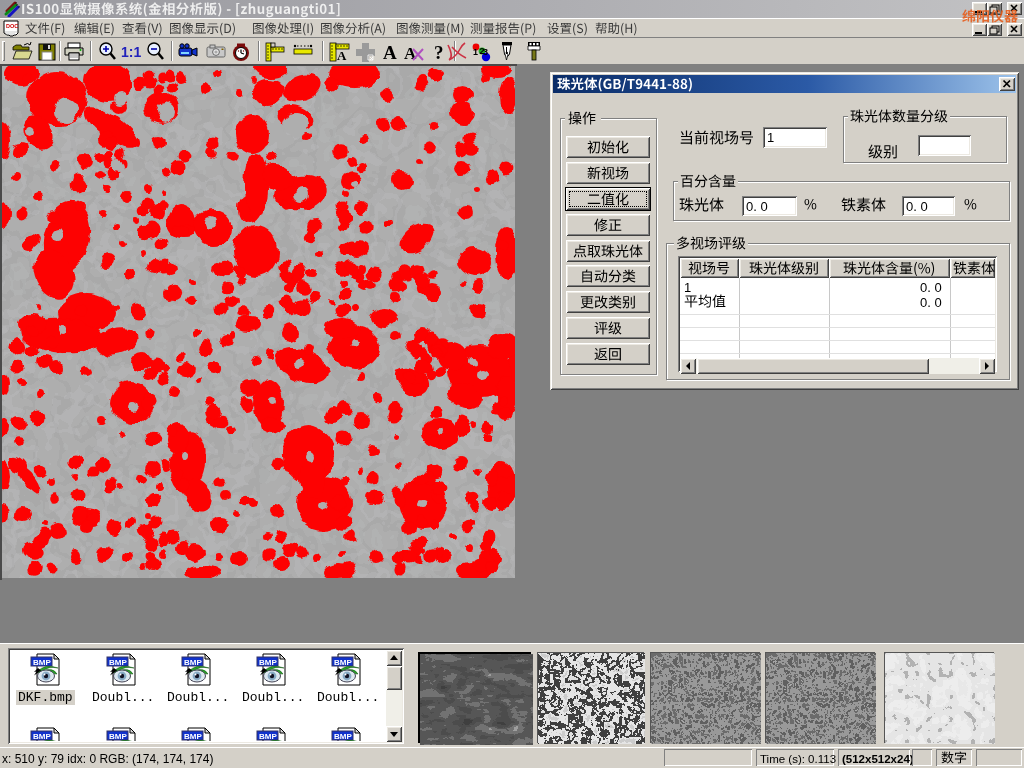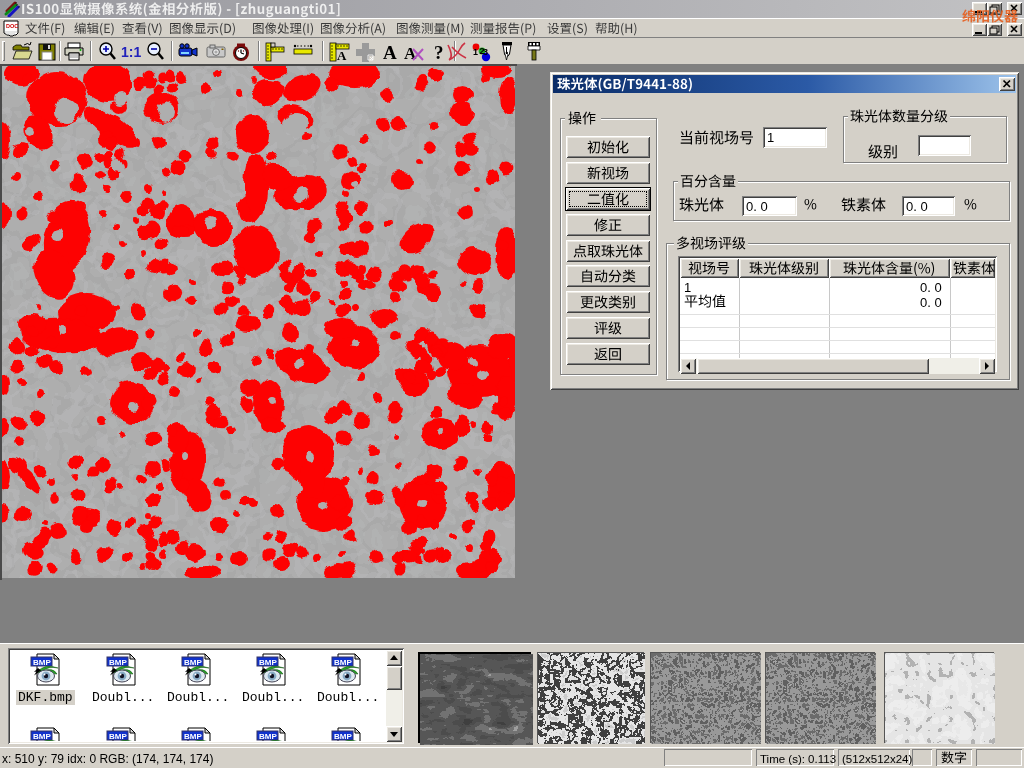--- a/index.html
+++ b/index.html
@@ -1064,20 +1064,20 @@
     </svg></div>
 <div class="abs" style="left:884px;top:652px;width:110px;height:91px;border:1px solid #555;"><svg width="110" height="91">
       <rect width="110" height="91" filter="url(#t5f)"></rect>
     </svg></div>
 <div class="abs" style="left:0;top:747px;width:1024px;height:21px;background:#d4d0c8;box-shadow:inset 0 1px 0 #ffffff;"></div>
 <div class="abs" style="left:2px;top:752px;font-size:12px;color:#000;">x: 510 y: 79 idx: 0 RGB: (174, 174, 174)</div>
 <div class="abs" style="left:664px;top:749px;width:88px;height:17px;box-shadow:inset 1px 1px 0 #808080, inset -1px -1px 0 #ffffff;"></div>
 <div class="abs" style="left:756px;top:749px;width:78px;height:17px;box-shadow:inset 1px 1px 0 #808080, inset -1px -1px 0 #ffffff;text-align:right;">
     <div style="position:absolute;left:4px;top:3.5px;font-size:11.5px;color:#000;white-space:nowrap;">Time (s): 0.113</div>
   </div>
-<div class="abs" style="left:838px;top:749px;width:72px;height:17px;box-shadow:inset 1px 1px 0 #808080, inset -1px -1px 0 #ffffff;">
+<div class="abs" style="left:838px;top:749px;width:72px;height:17px;box-shadow:inset 1px 1px 0 #808080, inset -1px -1px 0 #ffffff;font-weight:bold;">
     <div style="position:absolute;left:4px;top:3.5px;font-size:11.5px;color:#000;white-space:nowrap;">(512x512x24)</div>
   </div>
 <div class="abs" style="left:912px;top:749px;width:20px;height:17px;box-shadow:inset 1px 1px 0 #808080, inset -1px -1px 0 #ffffff;"></div>
 <div class="abs" style="left:936px;top:749px;width:36px;height:17px;box-shadow:inset 1px 1px 0 #808080, inset -1px -1px 0 #ffffff;"></div>
 <svg style="position:absolute;left:941px;top:751px;overflow:visible" width="28" height="16">
     <path transform="translate(0,11.4)" d="M5.8 -10.7C5.5 -10.2 5.1 -9.4 4.8 -8.9L5.4 -8.6C5.8 -9.1 6.2 -9.7 6.6 -10.3ZM1.1 -10.3C1.5 -9.8 1.8 -9.0 1.9 -8.6L2.7 -8.9C2.6 -9.4 2.2 -10.1 1.9 -10.6ZM5.3 -3.4C5.0 -2.7 4.6 -2.1 4.1 -1.6C3.6 -1.9 3.1 -2.1 2.6 -2.3C2.8 -2.7 3.0 -3.0 3.2 -3.4ZM1.4 -2.0C2.1 -1.7 2.8 -1.4 3.4 -1.1C2.6 -0.5 1.6 -0.1 0.5 0.2C0.7 0.4 0.9 0.7 1.0 0.9C2.2 0.6 3.3 0.1 4.2 -0.7C4.7 -0.4 5.1 -0.1 5.4 0.1L6.0 -0.6C5.7 -0.8 5.3 -1.0 4.9 -1.2C5.6 -2.0 6.1 -2.9 6.4 -4.0L5.9 -4.2L5.7 -4.2H3.6L3.9 -4.9L3.0 -5.0C2.9 -4.8 2.8 -4.5 2.7 -4.2H0.9V-3.4H2.3C2.0 -2.9 1.7 -2.4 1.4 -2.0ZM3.3 -10.9V-8.5H0.7V-7.7H3.0C2.4 -6.9 1.4 -6.0 0.5 -5.7C0.7 -5.5 0.9 -5.1 1.0 -4.9C1.8 -5.3 2.7 -6.1 3.3 -6.8V-5.3H4.3V-7.0C4.9 -6.6 5.7 -6.0 6.0 -5.7L6.5 -6.4C6.2 -6.6 5.1 -7.3 4.4 -7.7H6.9V-8.5H4.3V-10.9ZM8.2 -10.8C7.9 -8.5 7.3 -6.3 6.3 -5.0C6.5 -4.8 6.8 -4.5 7.0 -4.4C7.3 -4.9 7.6 -5.4 7.9 -6.1C8.2 -4.8 8.5 -3.6 9.0 -2.6C8.3 -1.4 7.3 -0.4 5.9 0.3C6.0 0.5 6.3 0.9 6.4 1.1C7.7 0.4 8.7 -0.5 9.5 -1.7C10.2 -0.6 11.0 0.3 12.0 0.9C12.1 0.7 12.4 0.3 12.6 0.2C11.5 -0.4 10.7 -1.4 10.0 -2.6C10.7 -3.9 11.2 -5.5 11.4 -7.5H12.3V-8.4H8.6C8.8 -9.1 9.0 -9.9 9.1 -10.7ZM10.5 -7.5C10.3 -6.0 10.0 -4.7 9.5 -3.6C9.0 -4.8 8.7 -6.1 8.4 -7.5Z M19.0 -4.7V-3.9H13.9V-3.0H19.0V-0.2C19.0 0.0 18.9 0.1 18.7 0.1C18.4 0.1 17.6 0.1 16.7 0.1C16.9 0.3 17.1 0.8 17.1 1.0C18.3 1.0 18.9 1.0 19.4 0.9C19.9 0.7 20.0 0.4 20.0 -0.2V-3.0H25.1V-3.9H20.0V-4.4C21.2 -5.0 22.3 -5.9 23.1 -6.7L22.5 -7.2L22.2 -7.2H16.0V-6.2H21.3C20.6 -5.7 19.7 -5.1 19.0 -4.7ZM18.5 -10.7C18.8 -10.4 19.0 -9.9 19.2 -9.6H14.0V-6.9H15.0V-8.6H24.0V-6.9H25.0V-9.6H20.3C20.1 -10.0 19.8 -10.6 19.5 -11.0Z" fill="#000"></path>
   </svg>
 <div class="abs" style="left:976px;top:749px;width:46px;height:17px;box-shadow:inset 1px 1px 0 #808080, inset -1px -1px 0 #ffffff;"></div>
 </body></html>

